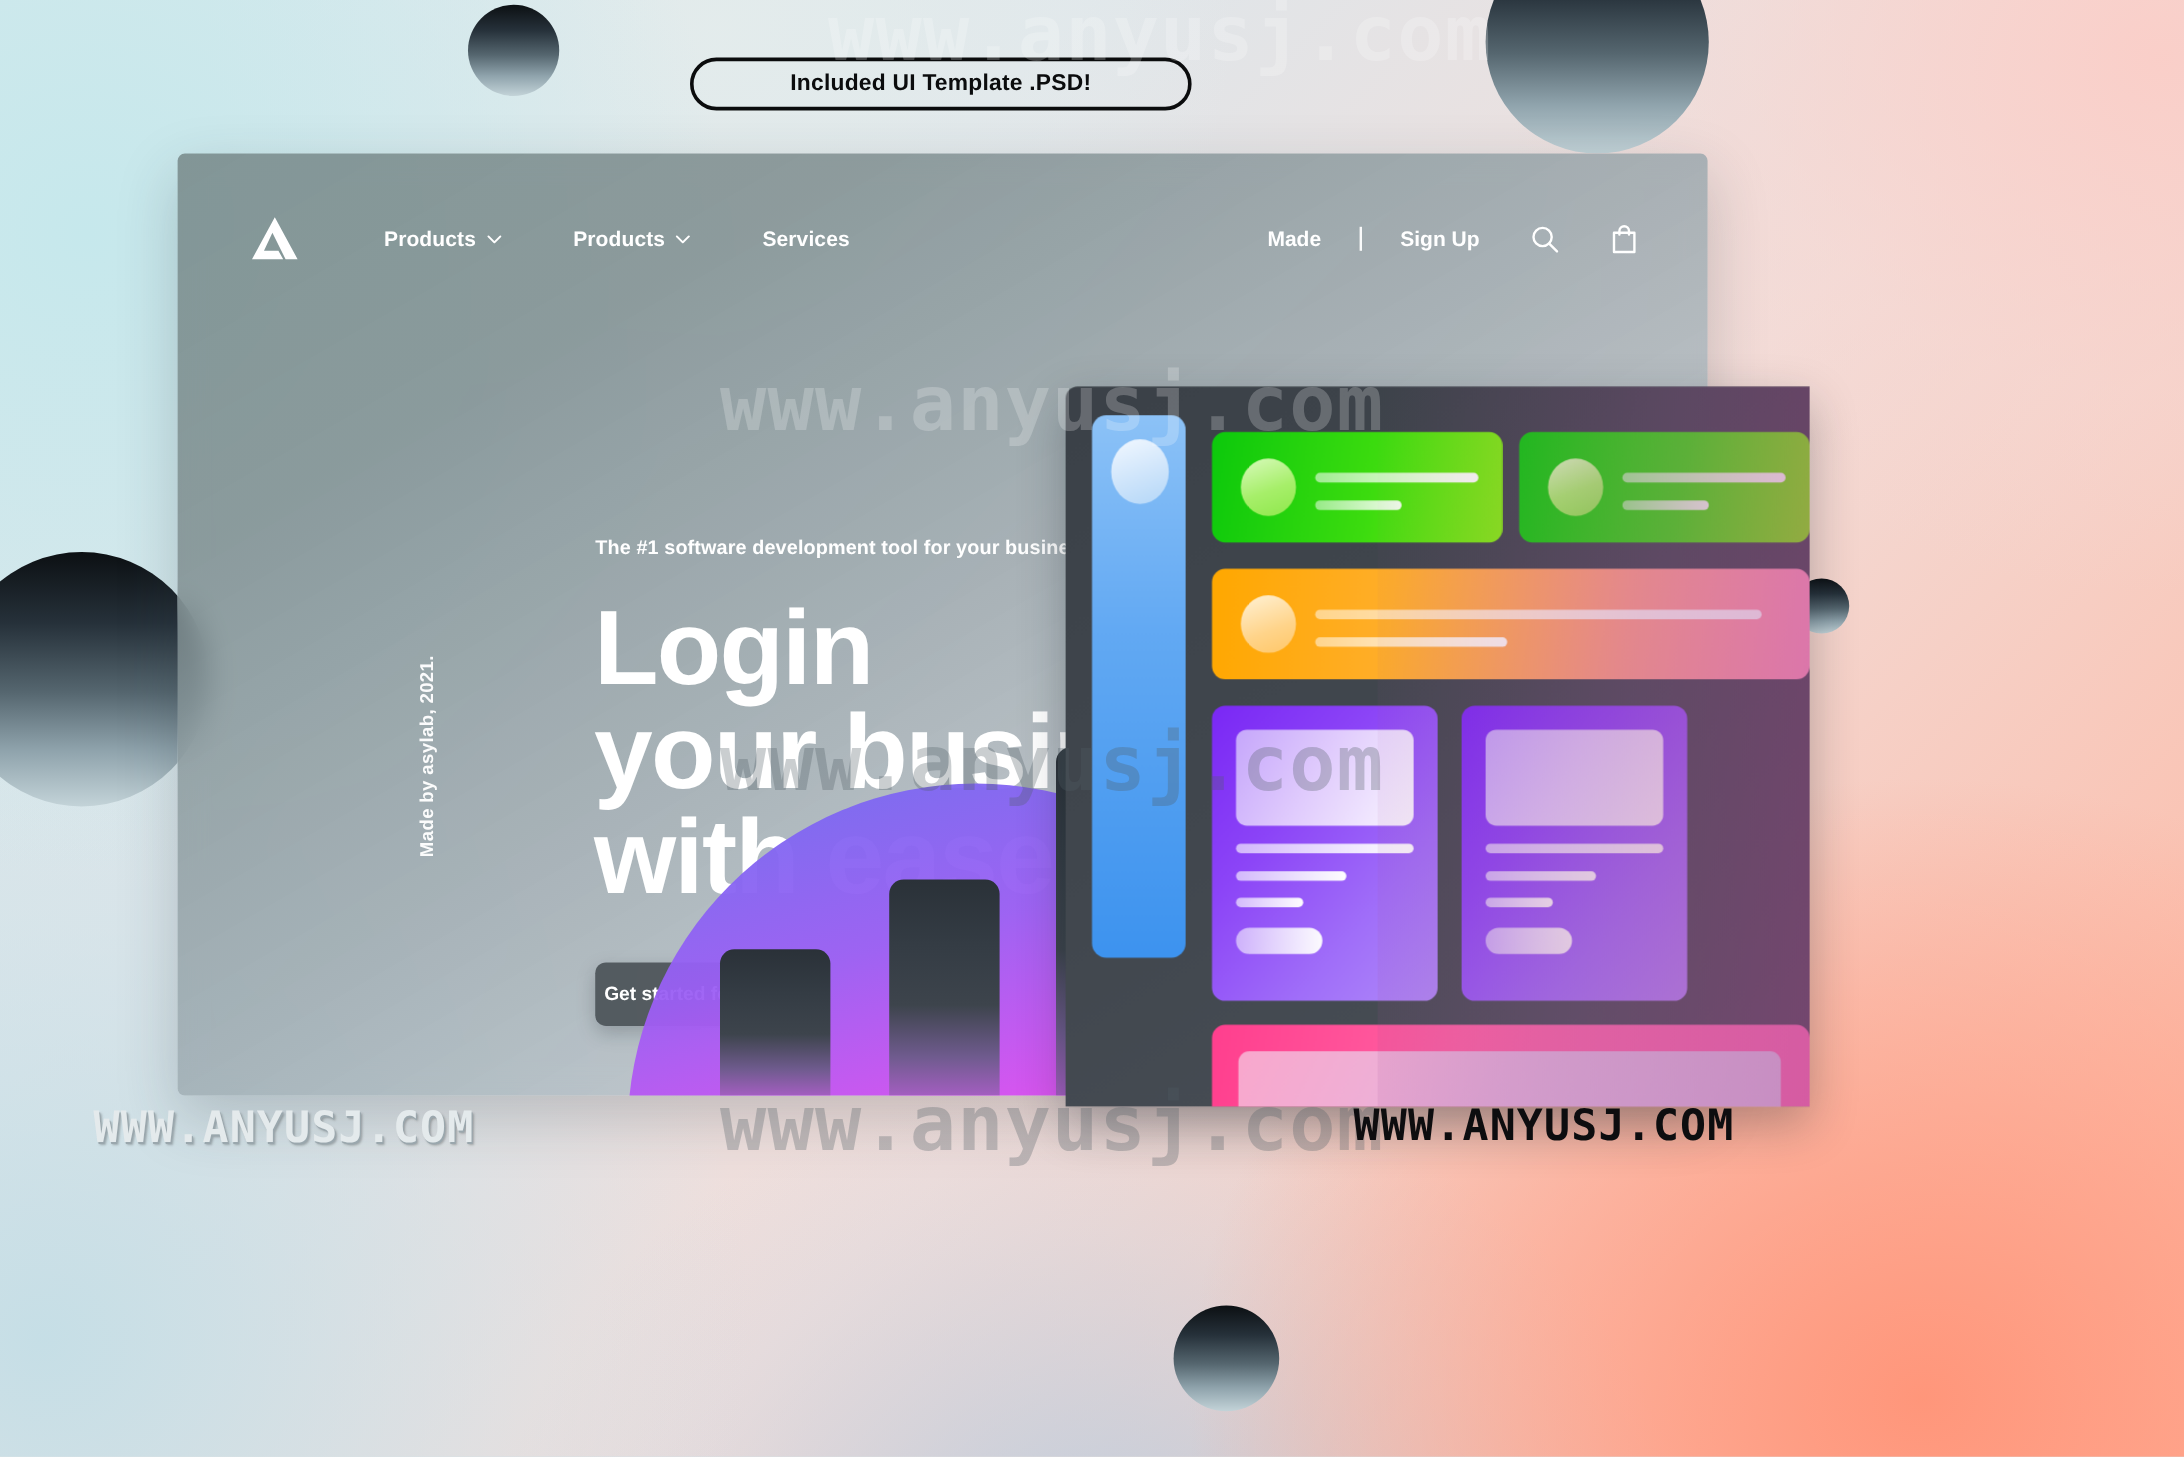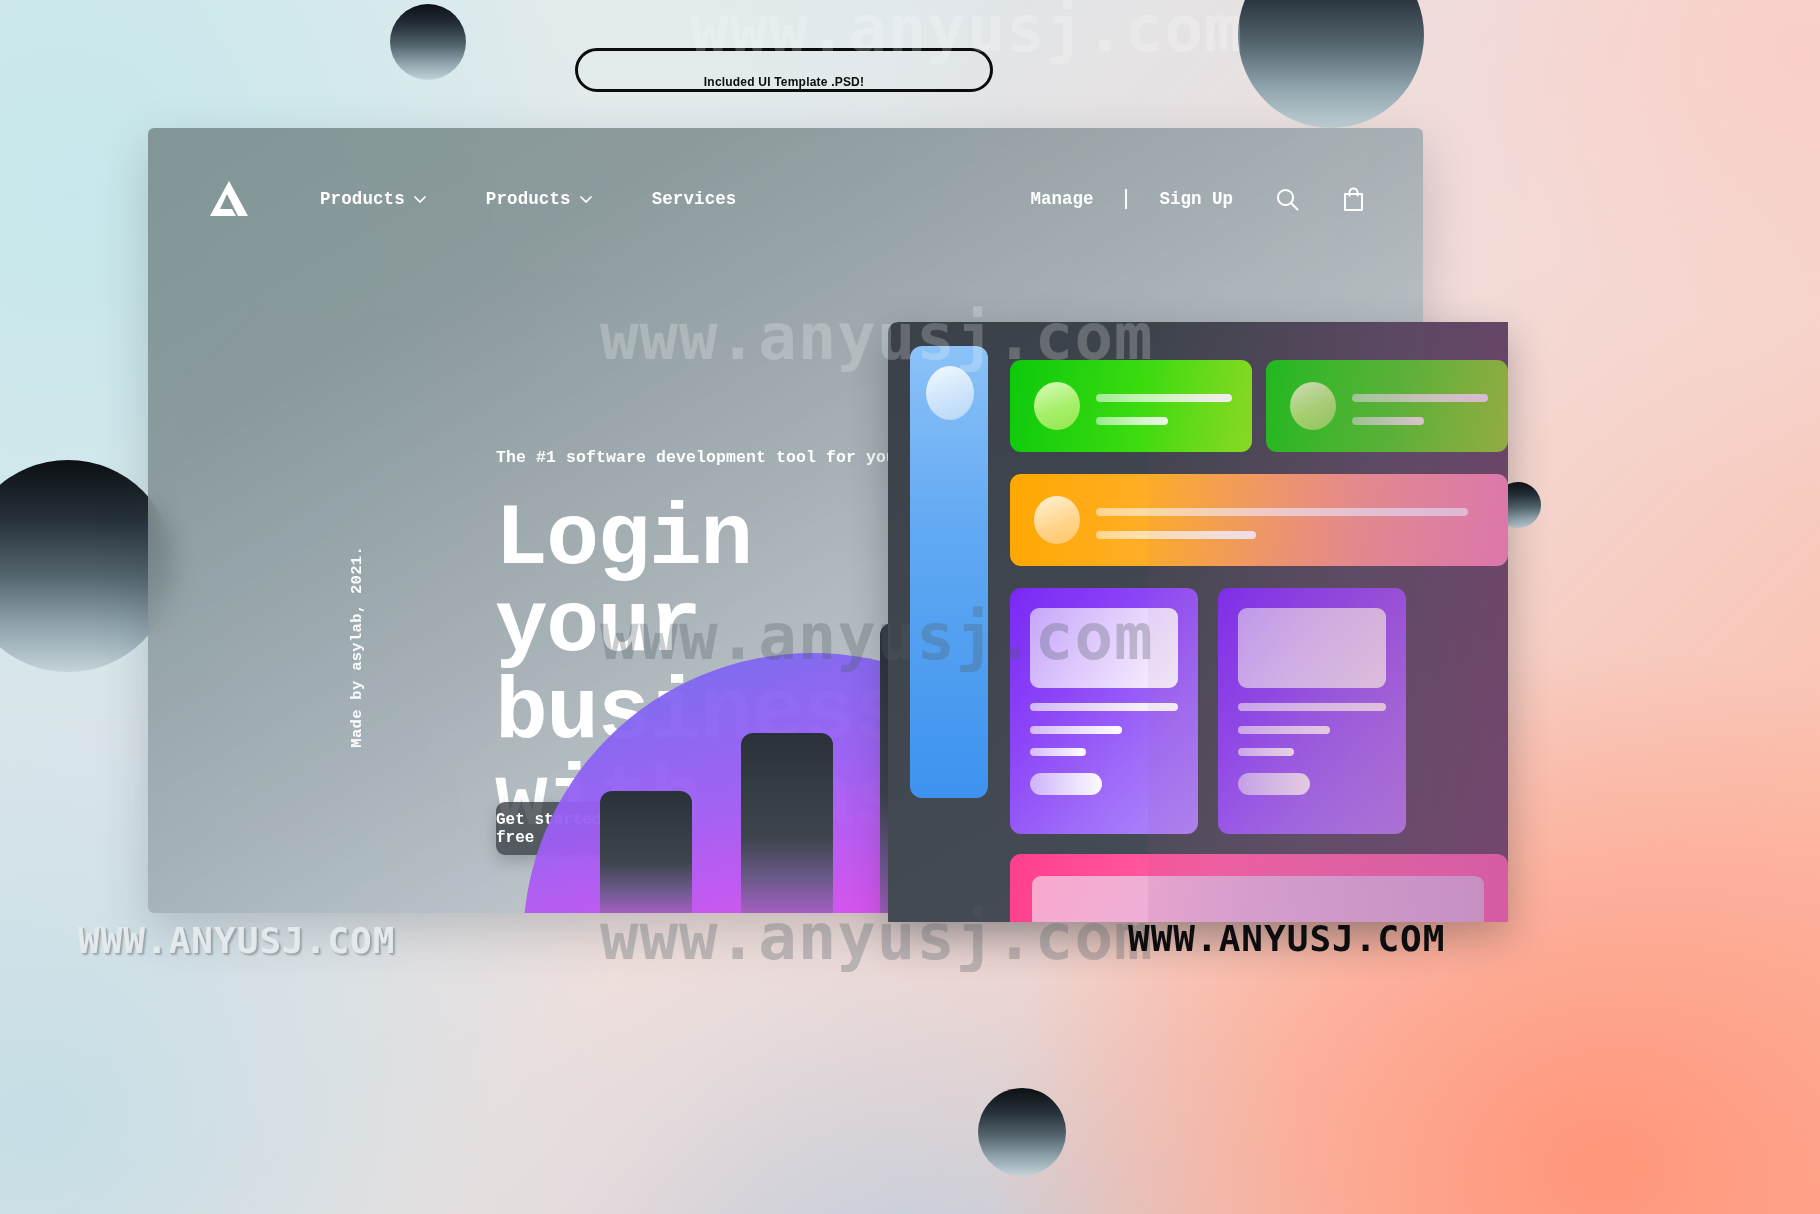--- a/index.html
+++ b/index.html
@@ -30,22 +30,22 @@
   .sph-1{ left:390px;  top:4px;    width:76px;  height:76px; }
   .sph-2{ left:1238px; top:-58px;  width:186px; height:186px; }
   .sph-3{ left:-38px;  top:460px;  width:212px; height:212px; }
   .sph-4{ left:1495px; top:482px;  width:46px;  height:46px; }
   .sph-5{ left:978px;  top:1088px; width:88px;  height:88px; }
 
   
   .psd-badge{
     position:absolute; left:575px; top:48px; width:418px; height:44px;
     border:3px solid #0b0c0d; border-radius:22px;
-    display:flex; align-items:flex-end; justify-content:center;
-    font-size:12px; font-weight:bold; color:#0b0c0d; letter-spacing:0.2px;
+    display:flex; align-items:center; justify-content:center;
+    font-size:19px; font-weight:bold; color:#0b0c0d; letter-spacing:0.2px;
     z-index:40;
   }
 
   
   .wm{
     position:absolute; z-index:60; pointer-events:none;
     font-family:"DejaVu Sans Mono", monospace; font-weight:bold;
     letter-spacing:1px; white-space:nowrap;
   }
   .wm-left{
@@ -70,21 +70,20 @@
     position:absolute; left:148px; top:128px; width:1275px; height:785px;
     border-radius:6px; overflow:hidden; z-index:20;
     background:linear-gradient(150deg,
         rgba(118,136,136,0.86) 0%,
         rgba(124,139,141,0.84) 22%,
         rgba(150,164,170,0.80) 48%,
         rgba(178,192,200,0.76) 70%,
         rgba(196,208,216,0.74) 100%);
     backdrop-filter:blur(12px);
     box-shadow:0 18px 50px rgba(40,55,65,0.22);
-    font-family:Liberation Mono, monospace;
   }
 
   
   .nav{
     position:absolute; left:0; top:0; width:100%; height:142px;
     display:flex; align-items:center; padding:0 58px 0 60px;
   }
   .logo{ width:42px; height:40px; margin-right:70px; flex:none; }
   .nav-links{ display:flex; align-items:center; gap:60px; }
   .nav-link{
@@ -244,21 +243,21 @@
         <svg class="chev" viewBox="0 0 12 7">
           <path d="M1 1 L6 6 L11 1" stroke="#fff" stroke-width="1.7" fill="none" stroke-linecap="round"></path>
         </svg>
       </div>
       <div class="nav-link">
         <span>Services</span>
       </div>
     </div>
 
     <div class="nav-right">
-      <span class="auth">Manage</span>
+      <span class="auth">Made</span>
       <span class="vbar"></span>
       <span class="auth">Sign Up</span>
       <span class="icon-btn">
         <svg width="25" height="25" viewBox="0 0 25 25">
           <circle cx="10.5" cy="10.5" r="7.6" stroke="#fff" stroke-width="2" fill="none"></circle>
           <line x1="16" y1="16" x2="22.5" y2="22.5" stroke="#fff" stroke-width="2" stroke-linecap="round"></line>
         </svg>
       </span>
       <span class="icon-btn">
         <svg width="23" height="26" viewBox="0 0 23 26">

